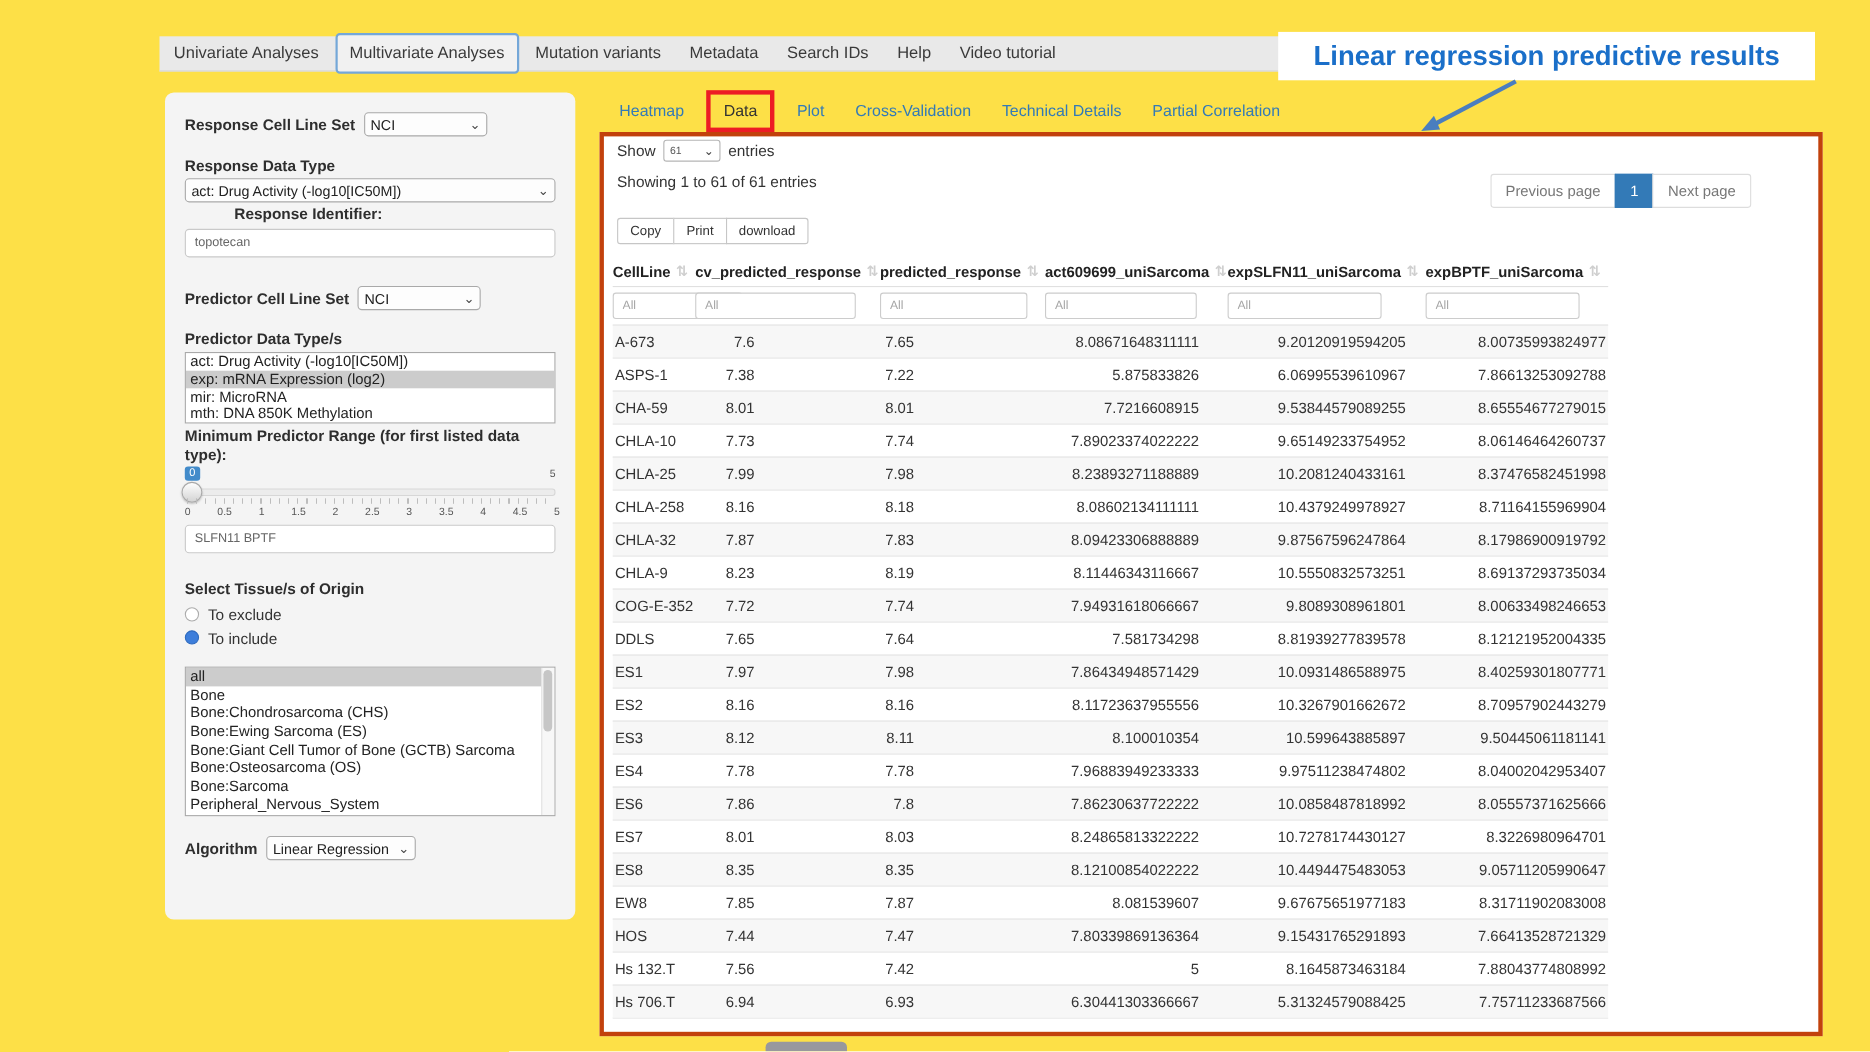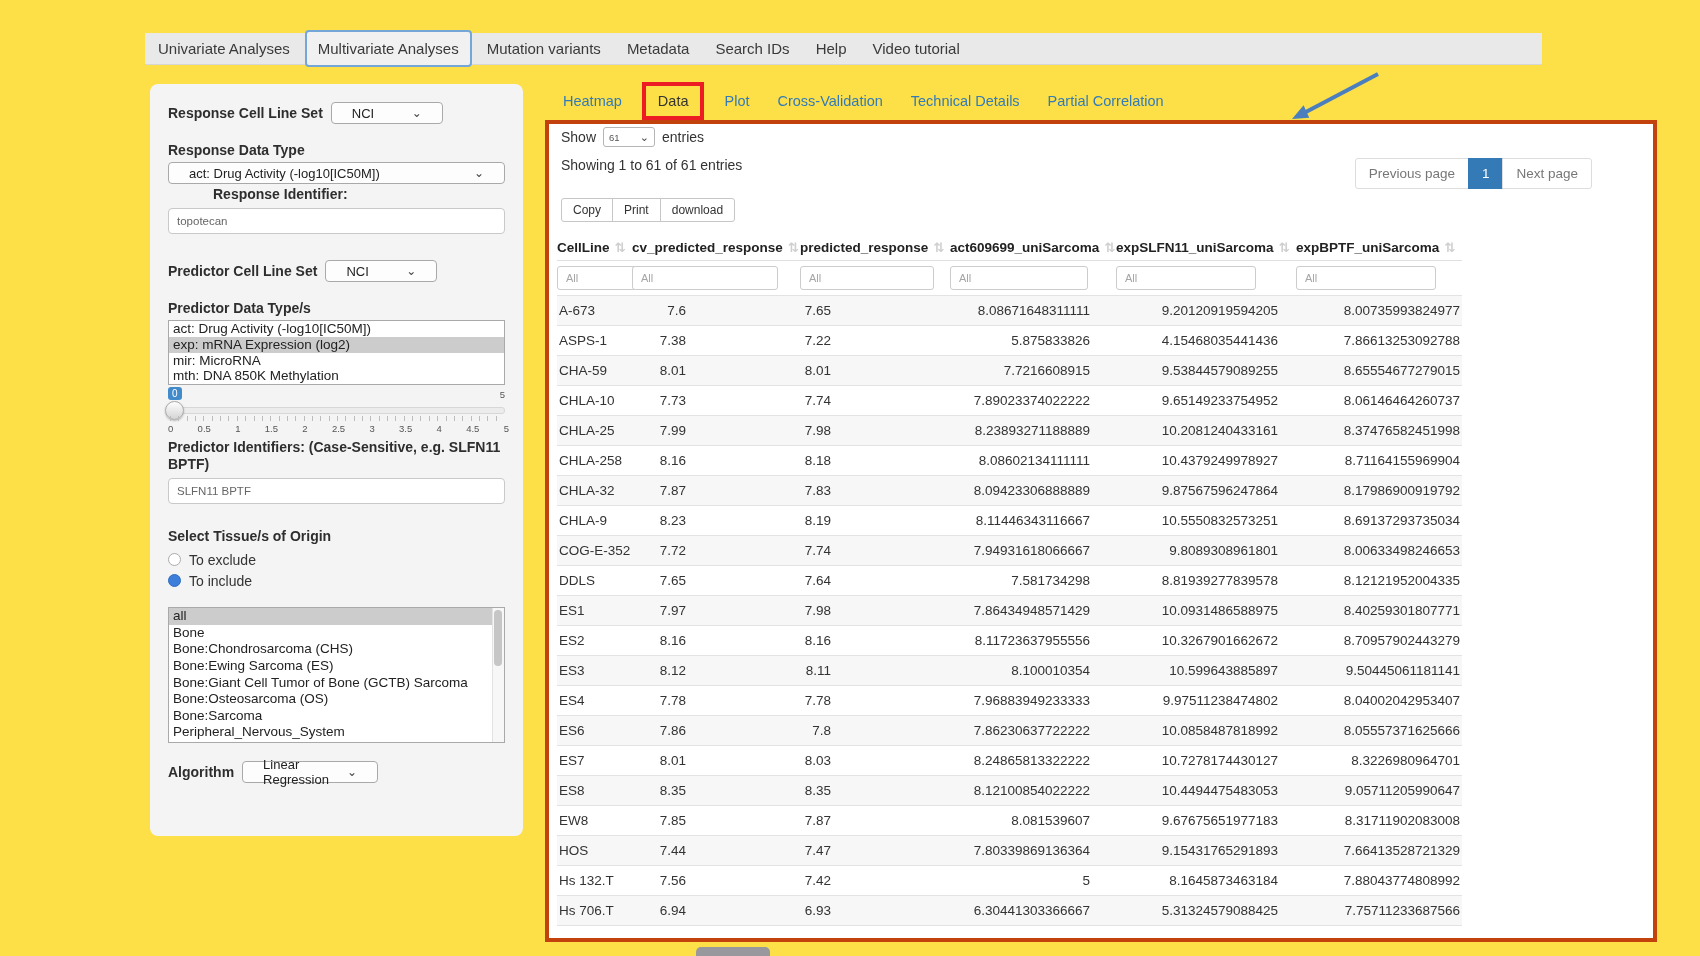--- a/index.html
+++ b/index.html
@@ -18,21 +18,21 @@
           display:flex;align-items:center;justify-content:center;}
   .annotation-text{color:#1a6fc9;font-size:25px;font-weight:bold;white-space:nowrap;}
   .arrow-svg{position:absolute;left:1278px;top:68px;width:112px;height:58px;}
 
   
   .sidebar{position:absolute;left:150px;top:84px;width:373px;height:752px;background:#f4f4f4;
           border-radius:8px;padding:16px 18px;box-sizing:border-box;}
   .sb-label{font-size:14px;font-weight:bold;color:#2e2e2e;line-height:17px;}
   .sb-row{display:flex;align-items:center;}
   .sel{display:inline-flex;align-items:center;justify-content:space-between;background:#fdfdfd;
-          border:1px solid #a9a9a9;border-radius:4px;height:22px;padding:0 20px;box-sizing:border-box;
+          border:1px solid #a9a9a9;border-radius:4px;height:22px;padding:0 5px;box-sizing:border-box;
           font-size:13px;color:#222;cursor:default;}
   .sel .caret{font-size:12px;color:#444;margin-left:6px;line-height:10px;}
   .sel.w-sm{width:112px;margin-left:8px;}
   .sel.w-full{width:100%;margin-top:3px;}
   .txt-input{width:100%;height:22px;box-sizing:border-box;border:1px solid #c9c9c9;border-radius:4px;
           background:#fff;font-size:11.5px;color:#666;padding:12px 8px;margin-top:5px;
           font-family:"Liberation Sans","DejaVu Sans",sans-serif;}
   .listbox{border:1px solid #a9a9a9;background:#fff;margin-top:3px;position:relative;overflow:hidden;}
   .listbox .opt{font-size:13.5px;color:#222;line-height:15.8px;padding:0 4px;white-space:nowrap;}
   .listbox .opt.sel-opt{background:#ccc;}
@@ -121,20 +121,23 @@
   <div class="navbar" id="navbar">
       <div class="nav-item">Univariate Analyses</div>
       <div class="nav-item selected">Multivariate Analyses</div>
       <div class="nav-item">Mutation variants</div>
       <div class="nav-item">Metadata</div>
       <div class="nav-item">Search IDs</div>
       <div class="nav-item">Help</div>
       <div class="nav-item">Video tutorial</div>
     </div>
 
+  <div class="annotation">
+    <span class="annotation-text">Linear regression predictive results</span>
+  </div>
   <svg class="arrow-svg" viewBox="0 0 112 58">
     <line x1="100" y1="6" x2="26" y2="45" stroke="#4a7ebf" stroke-width="4"></line>
     <polygon points="14,51 25.6,37.2 31.2,49.8" fill="#4a7ebf"></polygon>
   </svg>
 
   <div class="sidebar">
 
     <div class="sb-row" style="margin-top:2px;">
       <span class="sb-label">Response Cell Line Set</span>
       <span class="sel w-sm">
@@ -161,20 +164,21 @@
     </div>
 
     <div class="sb-label" style="margin-top:18px;">Predictor Data Type/s</div>
     <div class="listbox" id="predictorListbox">
         <div class="opt">act: Drug Activity (-log10[IC50M])</div>
         <div class="opt sel-opt">exp: mRNA Expression (log2)</div>
         <div class="opt">mir: MicroRNA</div>
         <div class="opt">mth: DNA 850K Methylation</div>
       </div>
 
+    <div class="sb-label" style="margin-top:3px;">Minimum Predictor Range (for first listed data type):</div>
     <div class="slider">
       <span class="slider-badge">0</span>
       <span class="slider-max">5</span>
       <div class="slider-track"></div>
       <div class="slider-handle"></div>
       <div class="slider-minor"></div>
       <div class="slider-labels" id="sliderLabels">
           <span>0</span>
           <span>0.5</span>
           <span>1</span>
@@ -182,21 +186,20 @@
           <span>2</span>
           <span>2.5</span>
           <span>3</span>
           <span>3.5</span>
           <span>4</span>
           <span>4.5</span>
           <span>5</span>
         </div>
     </div>
 
-    <div class="sb-label" style="margin-top:4px;">Predictor Identifiers: (Case-Sensitive, e.g. SLFN11 BPTF)</div>
     <input class="txt-input" value="SLFN11 BPTF" style="">
 
     <div class="sb-label" style="margin-top:24px;">Select Tissue/s of Origin</div>
     <div id="tissueRadios" style="margin-top:4px;">
         <label class="radio-row">
           <span class="radio"></span>
           <span class="radio-label">To exclude</span>
         </label>
         <label class="radio-row">
           <span class="radio on"></span>
@@ -303,21 +306,21 @@
             <div class="td c2 num">7.65</div>
             <div class="td c3 num">8.08671648311111</div>
             <div class="td c4 num">9.20120919594205</div>
             <div class="td c5 num">8.00735993824977</div>
           </div>
           <div class="tr">
             <div class="td c0">ASPS-1</div>
             <div class="td c1 num">7.38</div>
             <div class="td c2 num">7.22</div>
             <div class="td c3 num">5.875833826</div>
-            <div class="td c4 num">4.15468035441436</div>
+            <div class="td c4 num">6.06995539610967</div>
             <div class="td c5 num">7.86613253092788</div>
           </div>
           <div class="tr odd">
             <div class="td c0">CHA-59</div>
             <div class="td c1 num">8.01</div>
             <div class="td c2 num">8.01</div>
             <div class="td c3 num">7.7216608915</div>
             <div class="td c4 num">9.53844579089255</div>
             <div class="td c5 num">8.65554677279015</div>
           </div>

